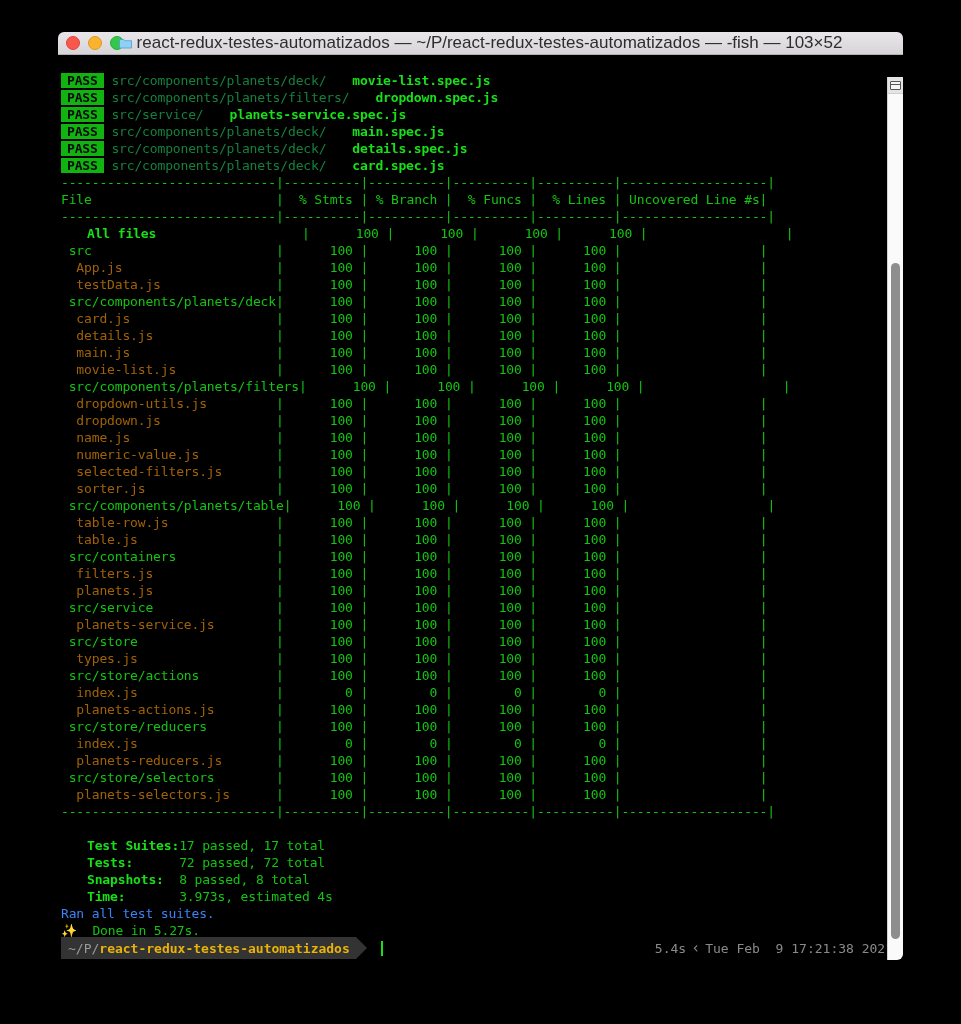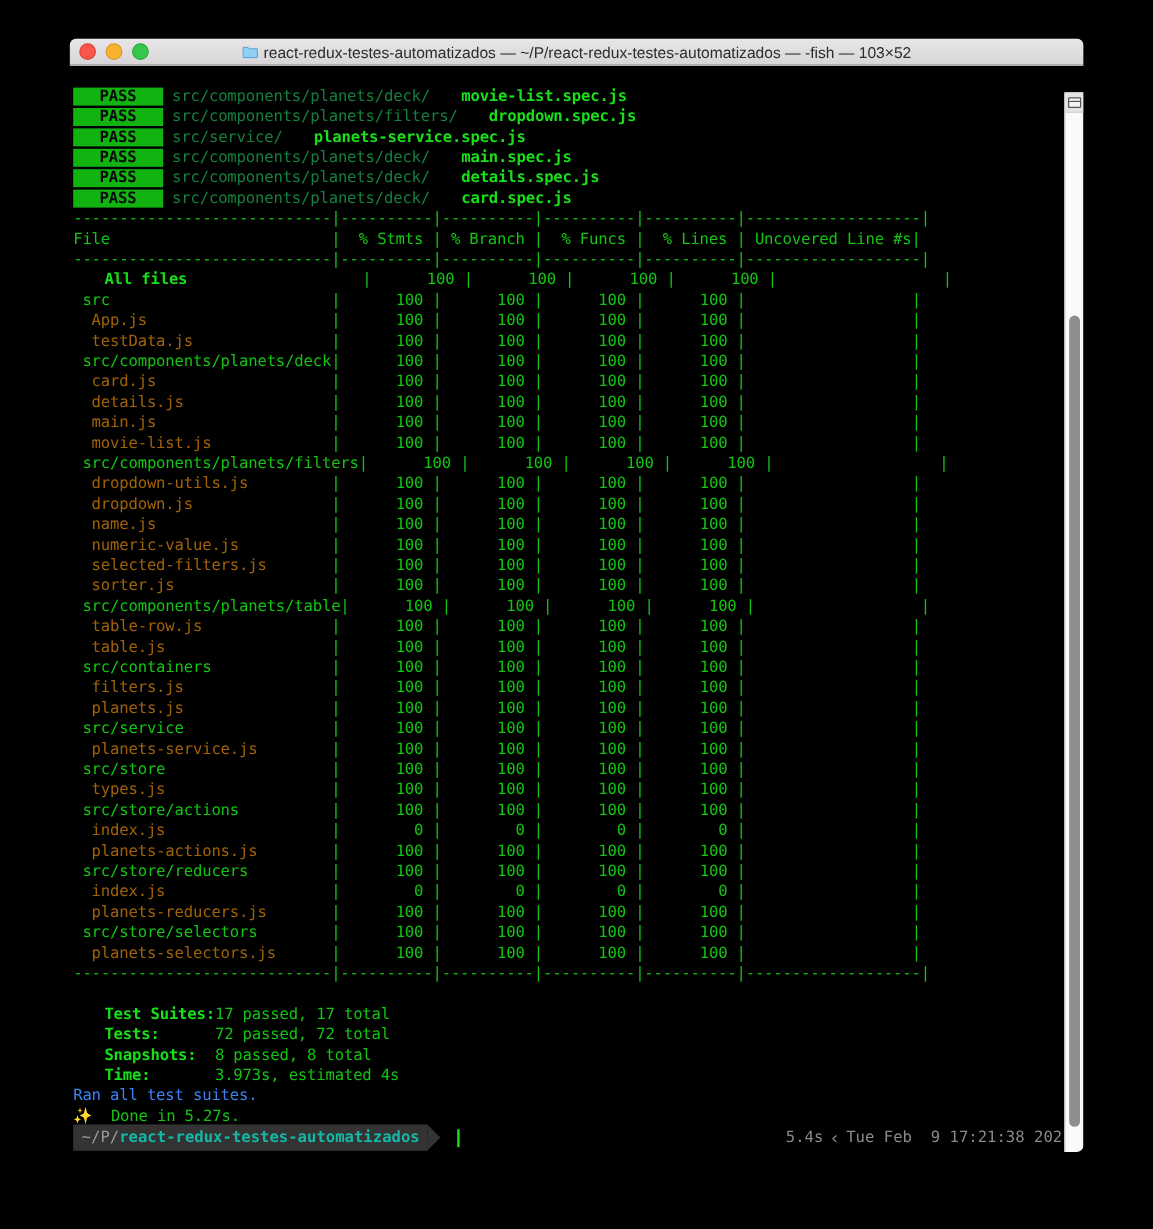--- a/index.html
+++ b/index.html
@@ -53,21 +53,21 @@
   }
   .light.close  { background: #f9564c; border: 0.5px solid #e0443c; }
   .light.min    { background: #f9b32f; border: 0.5px solid #dd9a22; }
   .light.max    { background: #34c749; border: 0.5px solid #28ad3b; }
 
   #title-wrap {
     display: flex;
     align-items: center;
     gap: 5px;
     font-family: "Liberation Sans", sans-serif;
-    font-size: 13px;
+    font-size: 17px;
     color: #2d2d2d;
     white-space: nowrap;
   }
   .folder-icon {
     width: 13px; height: 11px;
     position: relative;
     display: inline-block;
   }
   .folder-icon svg { display:block; }
 
@@ -95,21 +95,21 @@
   
   .g-bright  { color: #17e018; font-weight: bold; padding-left: 26px; }
   .g-norm    { color: #12c512; }
   .g-dim     { color: #15803d; }
   .g-gray    { color: #a16207; }
   .gray      { color: #3b82f6; }
   .pass-badge {
     background: #11b311;
     color: #0a0a0a;
     font-weight: bold;
-    padding: 0 22px;
+    padding: 0 6px;
   }
   .sparkle { color: #e8b33a; }
 
   
   #promptrow {
     position: absolute;
     left: 3px;
     bottom: 2px;
     width: 836px;
     height: 22px;
@@ -121,21 +121,21 @@
   .seg {
     background: #333333;
     height: 22px;
     display: flex;
     align-items: center;
     padding: 0 6px 0 7px;
     color: #ffffff;
     white-space: pre;
   }
   .seg .dimpath { color: #9a9a9a; font-weight: normal; }
-  .seg .boldpath { color: #14b8a6; font-weight: bold; }
+  .seg .boldpath { color: #eab308; font-weight: bold; }
   .seg-arrow {
     width: 0; height: 0;
     border-top: 11px solid transparent;
     border-bottom: 11px solid transparent;
     border-left: 11px solid #333333;
   }
   .cursor {
     width: 2px;
     height: 15px;
     background: #17e018;

